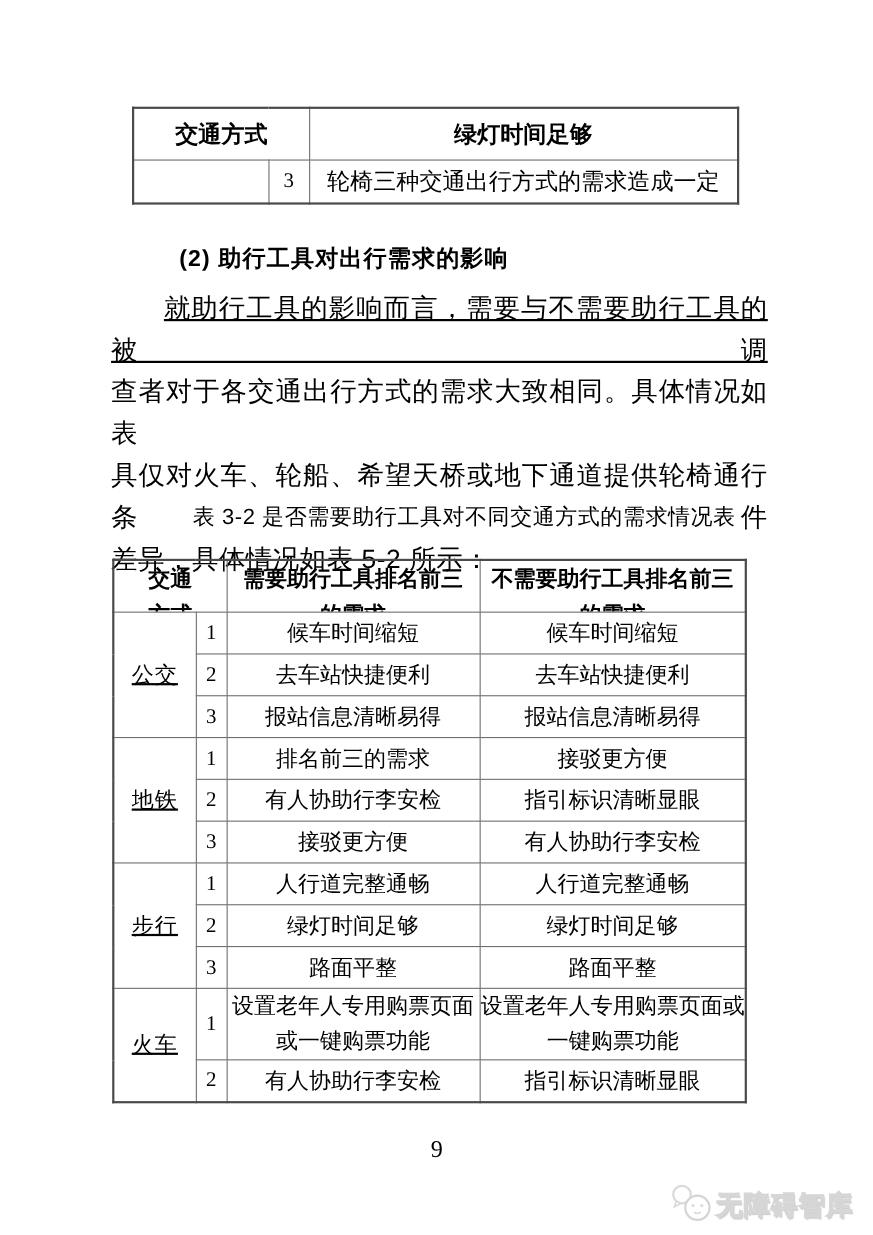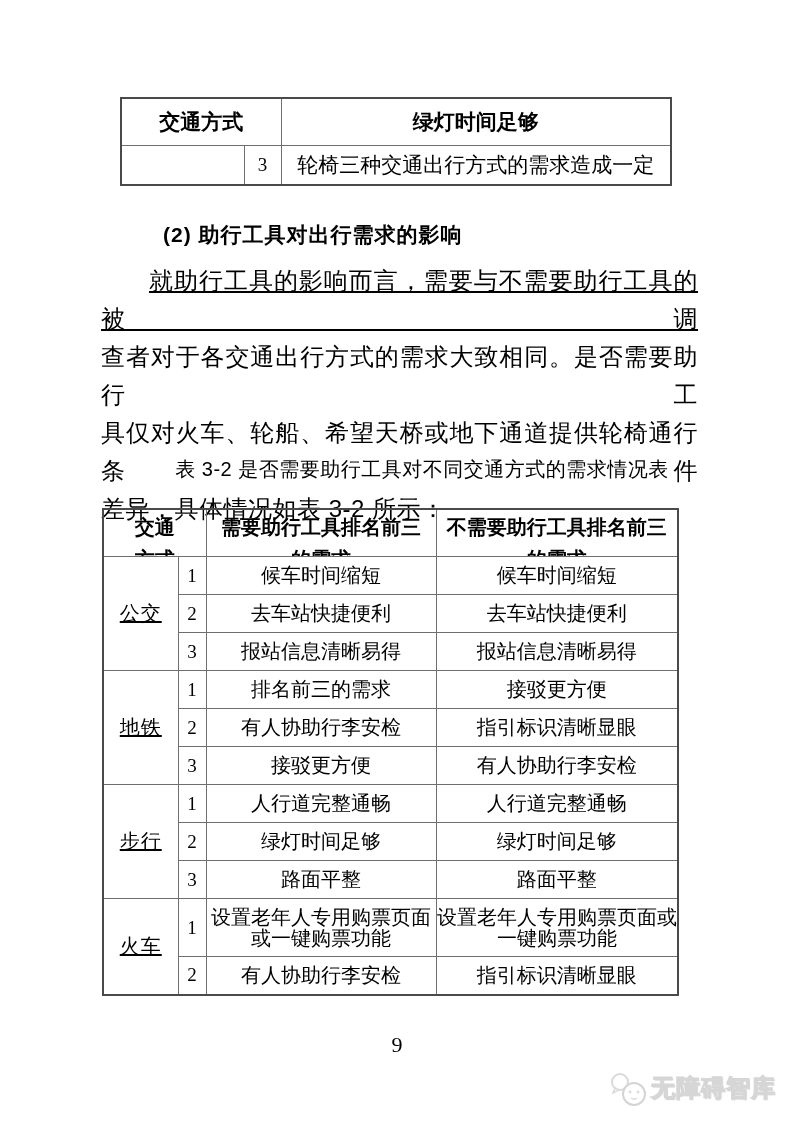--- a/index.html
+++ b/index.html
@@ -53,34 +53,34 @@
   .t2 thead tr{height:47px;}
   .t2 tbody tr{height:38px;}
   .t2 tbody tr.tall{height:58px;}
   .t2 th{font-weight:bold;vertical-align:top;}
   .t2 th .clip{height:45px;overflow:hidden;line-height:32px;margin:1px auto 0 auto;}
   .t2 th .modew{width:44px;}
   .t2 th .needw{width:212px;}
   .t2 th .noneedw{width:232px;}
   .t2 td.rank{font-size:19px;}
   .t2 td.mode{letter-spacing:1px;text-decoration:underline;}
-  .t2 .wrapbox{margin:0 auto;line-height:21px;}
+  .t2 .wrapbox{margin:0 auto;line-height:32px;}
   .t2 .w224{width:224px;}
   .t2 .w241{width:241px;}
 
   
   .pageno{
     position:absolute;left:0;top:1032px;width:794px;text-align:center;
     font-size:22px;
   }
 
   
   .footer{
     position:absolute;right:18px;top:1072px;height:40px;
-    display:flex;align-items:flex-start;gap:1px;
+    display:flex;align-items:flex-end;gap:1px;
   }
   .brand{
     font-size:24px;font-weight:bold;letter-spacing:1px;
     color:#ffffff;
     -webkit-text-stroke:1px #d6d6d6;
     text-shadow:1px 1px 1px #cccccc;
     white-space:nowrap;
   }
 </style>
 </head>
@@ -106,23 +106,23 @@
         <td class="rank serif">3</td>
         <td>轮椅三种交通出行方式的需求造成一定</td>
       </tr>
     </tbody>
   </table>
 
   <div class="heading">(2) 助行工具对出行需求的影响</div>
 
   <div class="para">
     <div class="pline">就助行工具的影响而言，需要与不需要助行工具的被调</div>
-    <div class="pline">查者对于各交通出行方式的需求大致相同。是否需要助行工</div>
+    <div class="pline">查者对于各交通出行方式的需求大致相同。具体情况如表</div>
     <div class="pline">具仅对火车、轮船、希望天桥或地下通道提供轮椅通行条件</div>
-    <div class="pline">差异，具体情况如表 3-2 所示：</div>
+    <div class="pline">差异，具体情况如表 5-2 所示：</div>
   </div>
 
   <div class="caption">表 3-2 是否需要助行工具对不同交通方式的需求情况表</div>
 
   <table class="t2">
     <colgroup>
         <col style="width:75px">
         <col style="width:28px">
         <col style="width:230px">
         <col style="width:242px">

